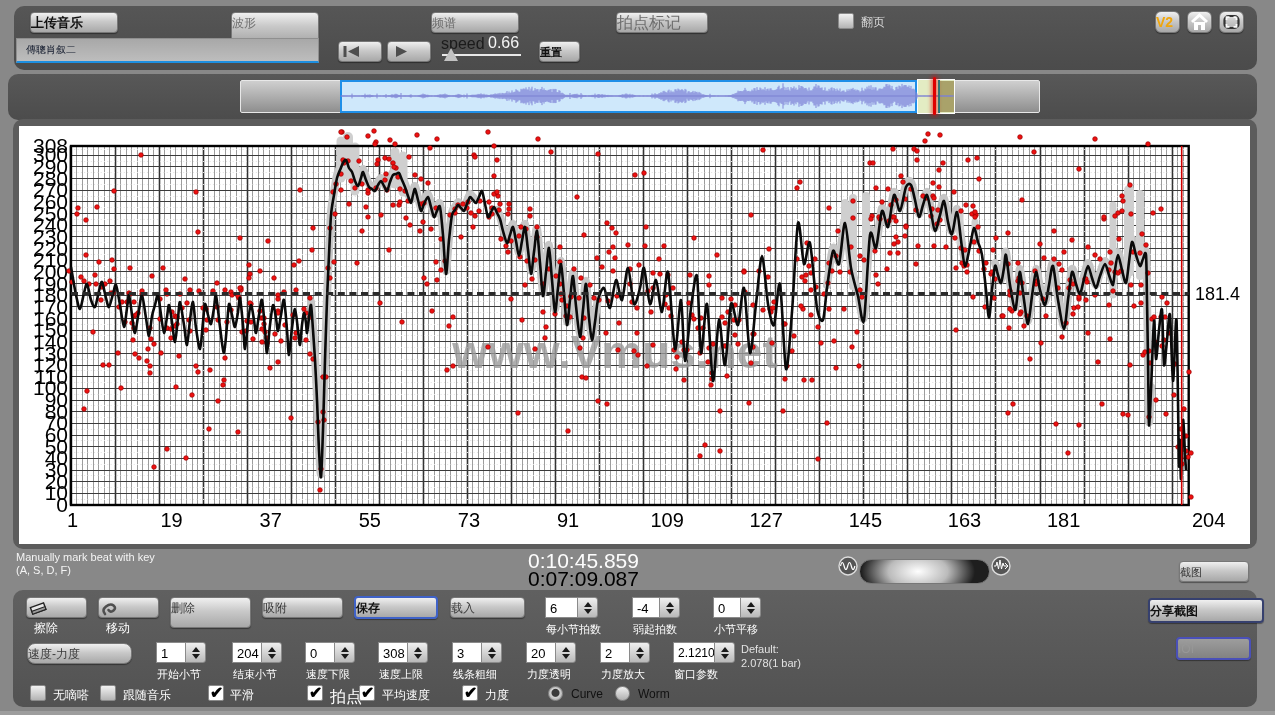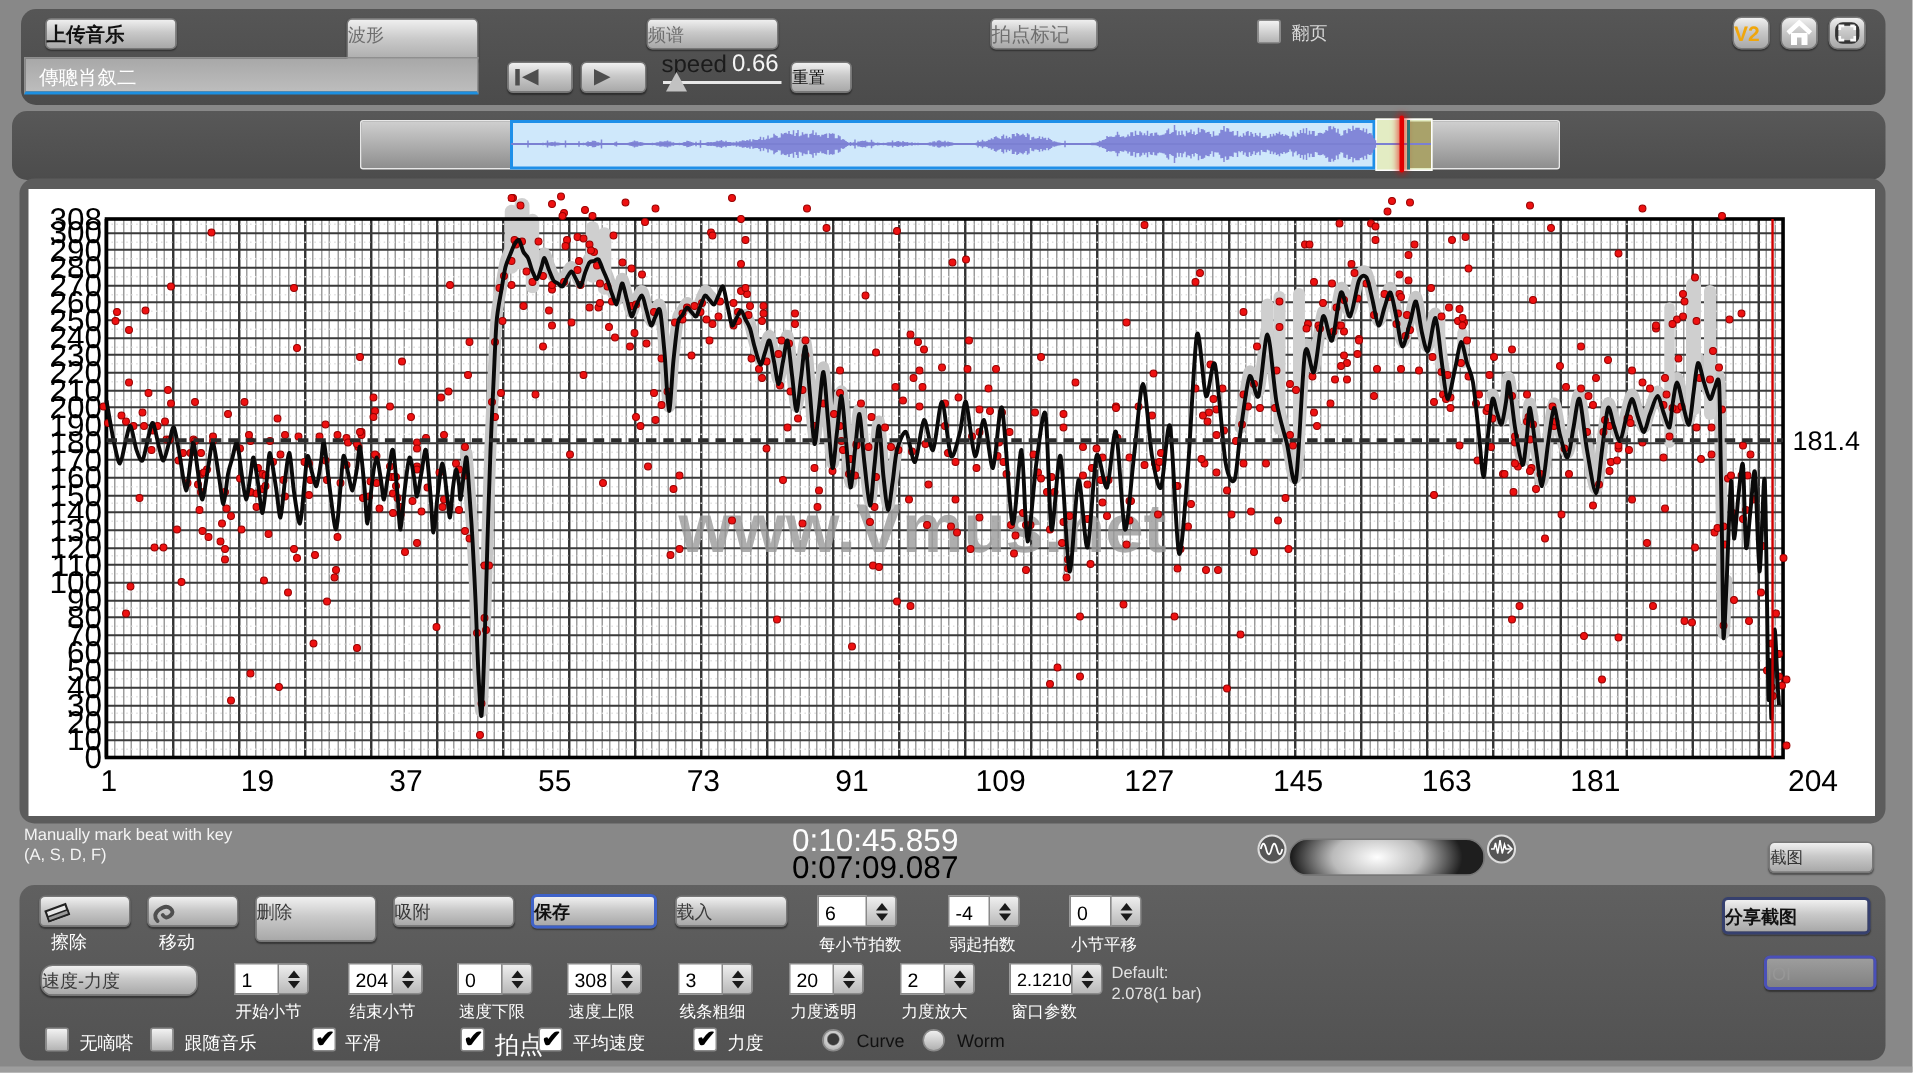--- a/index.html
+++ b/index.html
@@ -19,52 +19,52 @@
 .chk.on:before{content:"\2714";position:absolute;left:1px;top:-3px;font-size:16px;font-weight:bold;color:#000}
 .rad{position:absolute;width:15px;height:15px;border-radius:50%;background:linear-gradient(#f0f0f0,#b0b0b0);border:1px solid #8a8a8a}
 .rad.on{background:radial-gradient(circle at 50% 45%, #3a3a3a 0 3.5px, #d0d0d0 4.5px, #9a9a9a)}
 </style></head>
 <body>
 
 <div class="panel" style="left:14px;width:1243px;top:6px;height:64px"></div>
 <div class="btn" style="left:30px;top:12px;width:88px;height:21px;font-size:13px;font-weight:bold;line-height:20px">上传音乐</div>
 <div class="btn dis" style="left:231px;top:12px;width:88px;height:31px;font-size:12px;line-height:20px">波形</div>
 <div class="btn dis" style="left:431px;top:12px;width:88px;height:21px;font-size:12px;line-height:20px">频谱</div>
-<div class="btn dis" style="left:660px;top:12px;width:72px;height:21px;font-size:13px;line-height:20px">拍点标记</div>
+<div class="btn dis" style="left:616px;top:12px;width:92px;height:21px;font-size:16px;line-height:20px">拍点标记</div>
 <div class="chk" style="left:838px;top:13px"></div>
 <div class="abs" style="left:861px;top:14px;font-size:12px;color:#d8d8d8">翻页</div>
 
 <div class="btn" style="left:1155px;top:11px;width:25px;height:22px;border-radius:6px;color:#f0a60c;font-weight:bold;font-size:14px;line-height:21px">V2</div>
 <div class="btn" style="left:1187px;top:11px;width:25px;height:22px;border-radius:6px">
 <svg width="23" height="20" viewBox="0 0 23 20">
       <path d="M4 10 L11.5 3 L19 10" fill="none" stroke="#fff" stroke-width="3"></path>
       <path d="M6 10 h11 v8 h-4 v-5 h-3 v5 h-4 z" fill="#fff"></path>
     </svg></div>
 <div class="btn" style="left:1219px;top:11px;width:25px;height:22px;border-radius:6px">
 <svg width="23" height="20" viewBox="0 0 23 20">
       <rect x="4.5" y="4" width="14" height="12" rx="4" fill="none" stroke="#333" stroke-width="2.2"></rect>
       <path d="M6.5 8 L6.5 5.2 L9.5 5.2 M6.5 12 L6.5 14.8 L9.5 14.8 M16.5 5.2 L16.5 8 M13.5 5.2 L16.5 5.2 M16.5 12 L16.5 14.8 L13.5 14.8" stroke="#fafafa" stroke-width="1.8" fill="none"></path>
     </svg></div>
 
 <div class="abs" style="left:16px;top:38px;width:303px;height:25px;background:linear-gradient(#a8a8a8,#bdbdbd);border:1px solid #8f8f8f;border-bottom:2px solid #1d8fe0"></div>
-<div class="abs" style="left:26px;top:43px;font-size:13px;color:#ffffff">傳聰肖叙二</div>
+<div class="abs" style="left:26px;top:43px;font-size:10px;color:#0f172a">傳聰肖叙二</div>
 <div class="btn" style="left:338px;top:41px;width:44px;height:21px">
 <svg width="26" height="15" viewBox="0 0 26 15" style="margin-top:2px">
       <path d="M6 2 v11" stroke="#4e4e4e" stroke-width="3"></path>
       <path d="M20 2 L9 7.5 L20 13 Z" fill="#4e4e4e"></path>
     </svg></div>
 <div class="btn" style="left:387px;top:41px;width:44px;height:21px">
 <svg width="26" height="15" viewBox="0 0 26 15" style="margin-top:2px">
       <path d="M8 2 L19 7.5 L8 13 Z" fill="#4e4e4e"></path>
     </svg></div>
 <div class="abs" style="left:441px;top:35px;font-size:16px;color:#1b1b1b">speed</div>
 <div class="abs" style="left:488px;top:34px;font-size:16px;color:#f5f5f5">0.66</div>
 <div class="abs" style="left:442px;top:54px;width:79px;height:2px;background:#e8e8e8"></div>
 <div class="abs" style="left:444px;top:48px;width:0;height:0;border-left:7px solid transparent;border-right:7px solid transparent;border-bottom:13px solid #c2c2c2"></div>
-<div class="btn" style="left:527px;top:41px;width:41px;height:21px;font-size:11px;font-weight:normal;line-height:20px">重置</div>
+<div class="btn" style="left:539px;top:41px;width:41px;height:21px;font-size:11px;font-weight:bold;line-height:20px">重置</div>
 
 <div class="panel" style="left:8px;width:1249px;top:74px;height:46px;background:linear-gradient(#585858,#4c4c4c)"></div>
 <div class="abs" style="left:240px;top:80px;width:800px;height:33px;background:linear-gradient(#cfcfcf,#8e8e8e);border:1px solid #e8e8e8;border-radius:2px"></div>
 <div class="abs" style="left:340px;top:80px;width:577px;height:33px;background:#cfe8fb;border:2px solid #1f8fe8"></div>
 <div class="abs" style="left:917px;top:79px;width:38px;height:35px;background:#e3ecc3;border:1.5px solid #fdfdfd"></div>
 <div class="abs" style="left:938px;top:81px;width:16px;height:31px;background:#a9a26a"></div>
 <svg class="abs" style="left:0;top:76px" width="1275" height="41" viewBox="0 0 1275 41">
     <g transform="translate(0,-76)">
       <path d="M341.0 95.6 V96.4M342.0 95.5 V96.5M343.0 95.3 V96.7M344.0 95.4 V96.6M345.0 95.4 V96.6M346.0 95.5 V96.5M347.0 95.4 V96.6M348.0 95.6 V96.4M349.0 95.5 V96.5M350.0 95.5 V96.5M351.0 95.5 V96.5M352.0 93.6 V98.4M353.0 95.5 V96.5M354.0 95.5 V96.5M355.0 95.4 V96.6M356.0 95.5 V96.5M357.0 95.5 V96.5M358.0 95.5 V96.5M359.0 95.4 V96.6M360.0 95.5 V96.5M361.0 95.6 V96.4M362.0 95.2 V96.8M363.0 95.4 V96.6M364.0 95.1 V96.9M365.0 93.7 V98.3M366.0 95.0 V97.0M367.0 94.8 V97.2M368.0 94.7 V97.3M369.0 94.8 V97.2M370.0 94.4 V97.6M371.0 95.0 V97.0M372.0 95.0 V97.0M373.0 95.2 V96.8M374.0 95.5 V96.5M375.0 95.5 V96.5M376.0 95.4 V96.6M377.0 93.6 V98.4M378.0 95.5 V96.5M379.0 95.6 V96.4M380.0 95.4 V96.6M381.0 95.5 V96.5M382.0 95.6 V96.4M383.0 95.4 V96.6M384.0 95.3 V96.7M385.0 95.4 V96.6M386.0 94.1 V97.9M387.0 95.4 V96.6M388.0 95.4 V96.6M389.0 95.1 V96.9M390.0 95.4 V96.6M391.0 94.8 V97.2M392.0 94.2 V97.8M393.0 94.7 V97.3M394.0 94.6 V97.4M395.0 93.9 V98.1M396.0 93.8 V98.2M397.0 94.0 V98.0M398.0 94.8 V97.2M399.0 94.9 V97.1M400.0 95.2 V96.8M401.0 93.0 V99.0M402.0 95.5 V96.5M403.0 95.4 V96.6M404.0 95.3 V96.7M405.0 95.3 V96.7M406.0 95.3 V96.7M407.0 95.5 V96.5M408.0 95.3 V96.7M409.0 95.3 V96.7M410.0 94.8 V97.2M411.0 94.3 V97.7M412.0 95.4 V96.6M413.0 95.5 V96.5M414.0 95.6 V96.4M415.0 95.4 V96.6M416.0 95.5 V96.5M417.0 95.5 V96.5M418.0 95.3 V96.7M419.0 95.1 V96.9M420.0 94.9 V97.1M421.0 94.7 V97.3M422.0 94.3 V97.7M423.0 93.6 V98.4M424.0 94.2 V97.8M425.0 94.1 V97.9M426.0 94.9 V97.1M427.0 94.7 V97.3M428.0 94.8 V97.2M429.0 95.1 V96.9M430.0 95.5 V96.5M431.0 95.3 V96.7M432.0 95.3 V96.7M433.0 95.6 V96.4M434.0 95.5 V96.5M435.0 95.2 V96.8M436.0 95.4 V96.6M437.0 95.1 V96.9M438.0 94.8 V97.2M439.0 94.8 V97.2M440.0 94.2 V97.8M441.0 94.4 V97.6M442.0 94.5 V97.5M443.0 94.2 V97.8M444.0 94.1 V97.9M445.0 93.6 V98.4M446.0 94.3 V97.7M447.0 94.4 V97.6M448.0 95.0 V97.0M449.0 94.9 V97.1M450.0 95.4 V96.6M451.0 95.3 V96.7M452.0 95.5 V96.5M453.0 95.1 V96.9M454.0 95.4 V96.6M455.0 95.1 V96.9M456.0 94.7 V97.3M457.0 94.7 V97.3M458.0 93.9 V98.1M459.0 94.0 V98.0M460.0 94.4 V97.6M461.0 94.7 V97.3M462.0 95.0 V97.0M463.0 95.4 V96.6M464.0 94.5 V97.5M465.0 95.3 V96.7M466.0 95.2 V96.8M467.0 93.5 V98.5M468.0 95.5 V96.5M469.0 95.4 V96.6M470.0 95.4 V96.6M471.0 95.0 V97.0M472.0 94.7 V97.3M473.0 94.8 V97.2M474.0 94.7 V97.3M475.0 94.8 V97.2M476.0 94.6 V97.4M477.0 94.5 V97.5M478.0 93.9 V98.1M479.0 94.1 V97.9M480.0 93.9 V98.1M481.0 93.4 V98.6M482.0 94.1 V97.9M483.0 94.5 V97.5M484.0 93.8 V98.2M485.0 94.7 V97.3M486.0 94.6 V97.4M487.0 94.6 V97.4M488.0 95.0 V97.0M489.0 94.9 V97.1M490.0 95.0 V97.0M491.0 94.2 V97.8M492.0 94.8 V97.2M493.0 94.2 V97.8M494.0 94.1 V97.9M495.0 93.5 V98.5M496.0 93.7 V98.3M497.0 94.0 V98.0M498.0 93.3 V98.7M499.0 93.7 V98.3M500.0 92.9 V99.1M501.0 94.3 V97.7M502.0 92.9 V99.1M503.0 93.2 V98.8M504.0 93.4 V98.6M505.0 93.3 V98.7M506.0 92.7 V99.3M507.0 91.1 V100.9M508.0 93.4 V98.6M509.0 91.5 V100.5M510.0 93.1 V98.9M511.0 92.5 V99.5M512.0 90.4 V101.6M513.0 92.5 V99.5M514.0 91.9 V100.1M515.0 91.7 V100.3M516.0 89.2 V102.8M517.0 90.2 V101.8M518.0 90.7 V101.3M519.0 91.9 V100.1M520.0 91.6 V100.4M521.0 88.8 V103.2M522.0 89.5 V102.5M523.0 88.7 V103.3M524.0 88.5 V103.5M525.0 89.2 V102.8M526.0 87.4 V104.6M527.0 89.4 V102.6M528.0 89.6 V102.4M529.0 86.9 V105.1M530.0 90.7 V101.3M531.0 88.6 V103.4M532.0 86.7 V105.3M533.0 90.9 V101.1M534.0 90.4 V101.6M535.0 88.1 V103.9M536.0 89.6 V102.4M537.0 89.1 V102.9M538.0 89.2 V102.8M539.0 91.6 V100.4M540.0 89.4 V102.6M541.0 89.0 V103.0M542.0 86.9 V105.1M543.0 90.0 V102.0M544.0 88.4 V103.6M545.0 90.1 V101.9M546.0 90.0 V102.0M547.0 91.0 V101.0M548.0 89.9 V102.1M549.0 89.8 V102.2M550.0 89.4 V102.6M551.0 89.0 V103.0M552.0 92.0 V100.0M553.0 88.9 V103.1M554.0 89.3 V102.7M555.0 88.9 V103.1M556.0 89.1 V102.9M557.0 92.1 V99.9M558.0 92.2 V99.8M559.0 90.2 V101.8M560.0 90.8 V101.2M561.0 93.2 V98.8M562.0 92.7 V99.3M563.0 93.2 V98.8M564.0 94.0 V98.0M565.0 94.7 V97.3M566.0 95.1 V96.9M567.0 94.7 V97.3M568.0 95.1 V96.9M569.0 94.8 V97.2M570.0 93.0 V99.0M571.0 95.1 V96.9M572.0 94.4 V97.6M573.0 94.4 V97.6M574.0 94.0 V98.0M575.0 93.9 V98.1M576.0 94.0 V98.0M577.0 93.7 V98.3M578.0 94.5 V97.5M579.0 94.8 V97.2M580.0 94.8 V97.2M581.0 93.1 V98.9M582.0 94.5 V97.5M583.0 95.0 V97.0M584.0 95.3 V96.7M585.0 95.0 V97.0M586.0 95.2 V96.8M587.0 95.5 V96.5M588.0 95.4 V96.6M589.0 95.1 V96.9M590.0 95.4 V96.6M591.0 95.1 V96.9M592.0 94.9 V97.1M593.0 94.9 V97.1M594.0 94.9 V97.1M595.0 93.6 V98.4M596.0 94.9 V97.1M597.0 94.7 V97.3M598.0 94.1 V97.9M599.0 94.0 V98.0M600.0 94.5 V97.5M601.0 94.8 V97.2M602.0 94.0 V98.0M603.0 94.6 V97.4M604.0 94.8 V97.2M605.0 94.6 V97.4M606.0 95.2 V96.8M607.0 95.1 V96.9M608.0 94.9 V97.1M609.0 95.3 V96.7M610.0 95.2 V96.8M611.0 95.3 V96.7M612.0 95.2 V96.8M613.0 95.4 V96.6M614.0 95.4 V96.6M615.0 95.5 V96.5M616.0 95.3 V96.7M617.0 95.5 V96.5M618.0 95.3 V96.7M619.0 95.2 V96.8M620.0 94.9 V97.1M621.0 95.0 V97.0M622.0 94.4 V97.6M623.0 94.2 V97.8M624.0 94.8 V97.2M625.0 93.9 V98.1M626.0 93.5 V98.5M627.0 93.8 V98.2M628.0 94.5 V97.5M629.0 94.5 V97.5M630.0 93.8 V98.2M631.0 94.9 V97.1M632.0 94.3 V97.7M633.0 94.6 V97.4M634.0 94.9 V97.1M635.0 95.0 V97.0M636.0 95.5 V96.5M637.0 95.4 V96.6M638.0 95.5 V96.5M639.0 95.3 V96.7M640.0 95.4 V96.6M641.0 95.5 V96.5M642.0 95.6 V96.4M643.0 95.3 V96.7M644.0 95.3 V96.7M645.0 95.6 V96.4M646.0 95.4 V96.6M647.0 95.4 V96.6M648.0 95.3 V96.7M649.0 95.5 V96.5M650.0 95.4 V96.6M651.0 95.0 V97.0M652.0 93.6 V98.4M653.0 94.7 V97.3M654.0 94.3 V97.7M655.0 93.2 V98.8M656.0 94.1 V97.9M657.0 94.4 V97.6M658.0 94.0 V98.0M659.0 93.2 V98.8M660.0 93.2 V98.8M661.0 92.1 V99.9M662.0 92.9 V99.1M663.0 91.3 V100.7M664.0 90.8 V101.2M665.0 91.6 V100.4M666.0 92.2 V99.8M667.0 92.6 V99.4M668.0 90.6 V101.4M669.0 89.6 V102.4M670.0 92.4 V99.6M671.0 90.5 V101.5M672.0 92.2 V99.8M673.0 91.4 V100.6M674.0 92.3 V99.7M675.0 89.3 V102.7M676.0 89.3 V102.7M677.0 90.8 V101.2M678.0 88.6 V103.4M679.0 89.3 V102.7M680.0 90.4 V101.6M681.0 89.8 V102.2M682.0 89.1 V102.9M683.0 90.1 V101.9M684.0 91.3 V100.7M685.0 88.9 V103.1M686.0 89.6 V102.4M687.0 93.3 V98.7M688.0 91.5 V100.5M689.0 91.1 V100.9M690.0 92.4 V99.6M691.0 92.4 V99.6M692.0 92.0 V100.0M693.0 90.9 V101.1M694.0 92.7 V99.3M695.0 91.2 V100.8M696.0 92.1 V99.9M697.0 91.8 V100.2M698.0 93.3 V98.7M699.0 91.9 V100.1M700.0 92.7 V99.3M701.0 93.4 V98.6M702.0 94.4 V97.6M703.0 94.2 V97.8M704.0 94.5 V97.5M705.0 94.9 V97.1M706.0 95.0 V97.0M707.0 95.2 V96.8M708.0 95.4 V96.6M709.0 95.4 V96.6M710.0 93.8 V98.2M711.0 95.3 V96.7M712.0 95.4 V96.6M713.0 95.3 V96.7M714.0 95.4 V96.6M715.0 95.3 V96.7M716.0 95.6 V96.4M717.0 95.6 V96.4M718.0 95.3 V96.7M719.0 95.5 V96.5M720.0 95.5 V96.5M721.0 95.5 V96.5M722.0 95.5 V96.5M723.0 95.5 V96.5M724.0 95.5 V96.5M725.0 95.4 V96.6M726.0 95.3 V96.7M727.0 95.5 V96.5M728.0 95.2 V96.8M729.0 95.1 V96.9M730.0 95.2 V96.8M731.0 95.0 V97.0M732.0 94.6 V97.4M733.0 93.9 V98.1M734.0 94.2 V97.8M735.0 93.3 V98.7M736.0 93.1 V98.9M737.0 92.6 V99.4M738.0 90.7 V101.3M739.0 91.4 V100.6M740.0 91.0 V101.0M741.0 91.0 V101.0M742.0 91.3 V100.7M743.0 91.1 V100.9M744.0 90.1 V101.9M745.0 87.9 V104.1M746.0 89.8 V102.2M747.0 91.3 V100.7M748.0 91.0 V101.0M749.0 90.9 V101.1M750.0 91.6 V100.4M751.0 91.2 V100.8M752.0 89.6 V102.4M753.0 90.8 V101.2M754.0 88.2 V103.8M755.0 88.2 V103.8M756.0 90.7 V101.3M757.0 87.1 V104.9M758.0 89.8 V102.2M759.0 90.0 V102.0M760.0 87.5 V104.5M761.0 88.4 V103.6M762.0 90.1 V101.9M763.0 88.9 V103.1M764.0 90.1 V101.9M765.0 87.2 V104.8M766.0 90.6 V101.4M767.0 89.0 V103.0M768.0 88.6 V103.4M769.0 90.5 V101.5M770.0 88.5 V103.5M771.0 88.3 V103.7M772.0 89.9 V102.1M773.0 90.3 V101.7M774.0 90.2 V101.8M775.0 89.9 V102.1M776.0 89.7 V102.3M777.0 88.9 V103.1M778.0 86.9 V105.1M779.0 85.7 V106.3M780.0 89.4 V102.6M781.0 88.5 V103.5M782.0 88.0 V104.0M783.0 83.3 V108.7M784.0 86.8 V105.2M785.0 90.1 V101.9M786.0 87.5 V104.5M787.0 90.0 V102.0M788.0 87.1 V104.9M789.0 89.6 V102.4M790.0 90.9 V101.1M791.0 87.1 V104.9M792.0 88.5 V103.5M793.0 88.1 V103.9M794.0 86.4 V105.6M795.0 89.3 V102.7M796.0 87.7 V104.3M797.0 90.0 V102.0M798.0 89.4 V102.6M799.0 85.2 V106.8M800.0 88.1 V103.9M801.0 86.0 V106.0M802.0 86.2 V105.8M803.0 86.9 V105.1M804.0 88.5 V103.5M805.0 88.0 V104.0M806.0 87.9 V104.1M807.0 89.4 V102.6M808.0 91.1 V100.9M809.0 87.5 V104.5M810.0 90.5 V101.5M811.0 90.4 V101.6M812.0 90.4 V101.6M813.0 88.8 V103.2M814.0 86.5 V105.5M815.0 86.6 V105.4M816.0 84.0 V108.0M817.0 87.6 V104.4M818.0 85.4 V106.6M819.0 85.7 V106.3M820.0 87.8 V104.2M821.0 87.9 V104.1M822.0 87.4 V104.6M823.0 90.3 V101.7M824.0 90.2 V101.8M825.0 87.4 V104.6M826.0 91.1 V100.9M827.0 90.5 V101.5M828.0 91.3 V100.7M829.0 88.9 V103.1M830.0 90.4 V101.6M831.0 87.8 V104.2M832.0 87.4 V104.6M833.0 90.5 V101.5M834.0 88.0 V104.0M835.0 89.1 V102.9M836.0 91.1 V100.9M837.0 88.6 V103.4M838.0 90.2 V101.8M839.0 90.9 V101.1M840.0 88.5 V103.5M841.0 92.0 V100.0M842.0 90.9 V101.1M843.0 90.6 V101.4M844.0 90.5 V101.5M845.0 92.2 V99.8M846.0 91.7 V100.3M847.0 89.4 V102.6M848.0 91.0 V101.0M849.0 89.2 V102.8M850.0 90.4 V101.6M851.0 88.7 V103.3M852.0 89.1 V102.9M853.0 87.9 V104.1M854.0 89.9 V102.1M855.0 89.3 V102.7M856.0 90.7 V101.3M857.0 89.6 V102.4M858.0 90.1 V101.9M859.0 90.6 V101.4M860.0 92.3 V99.7M861.0 91.0 V101.0M862.0 87.7 V104.3M863.0 90.4 V101.6M864.0 91.2 V100.8M865.0 88.5 V103.5M866.0 89.4 V102.6M867.0 86.7 V105.3M868.0 88.6 V103.4M869.0 85.7 V106.3M870.0 88.9 V103.1M871.0 85.3 V106.7M872.0 89.8 V102.2M873.0 87.2 V104.8M874.0 89.5 V102.5M875.0 87.3 V104.7M876.0 87.4 V104.6M877.0 90.7 V101.3M878.0 90.4 V101.6M879.0 88.7 V103.3M880.0 88.5 V103.5M881.0 88.7 V103.3M882.0 89.1 V102.9M883.0 88.4 V103.6M884.0 86.7 V105.3M885.0 87.1 V104.9M886.0 84.2 V107.8M887.0 84.0 V108.0M888.0 86.1 V105.9M889.0 84.4 V107.6M890.0 85.4 V106.6M891.0 88.4 V103.6M892.0 85.9 V106.1M893.0 89.1 V102.9M894.0 90.5 V101.5M895.0 90.2 V101.8M896.0 87.0 V105.0M897.0 86.7 V105.3M898.0 88.9 V103.1M899.0 85.6 V106.4M900.0 86.0 V106.0M901.0 87.4 V104.6M902.0 83.9 V108.1M903.0 86.5 V105.5M904.0 85.2 V106.8M905.0 85.1 V106.9M906.0 85.1 V106.9M907.0 86.6 V105.4M908.0 87.0 V105.0M909.0 85.5 V106.5M910.0 88.1 V103.9M911.0 85.9 V106.1M912.0 89.1 V102.9M913.0 88.6 V103.4M914.0 88.9 V103.1M915.0 90.1 V101.9M916.0 92.1 V99.9M917.0 93.5 V98.5M918.0 95.6 V96.4M919.0 95.5 V96.5M920.0 95.5 V96.5M921.0 95.6 V96.4M922.0 95.6 V96.4M923.0 95.6 V96.4M924.0 95.5 V96.5M925.0 95.5 V96.5M926.0 95.6 V96.4M927.0 95.6 V96.4M928.0 95.6 V96.4M929.0 95.5 V96.5M930.0 95.4 V96.6M931.0 95.7 V96.3M932.0 95.5 V96.5M933.0 95.5 V96.5M934.0 95.4 V96.6M935.0 95.6 V96.4M936.0 95.4 V96.6M937.0 95.5 V96.5M938.0 95.4 V96.6M939.0 95.6 V96.4M940.0 95.5 V96.5M941.0 95.6 V96.4M942.0 95.4 V96.6M943.0 95.4 V96.6M944.0 95.7 V96.3M945.0 95.5 V96.5M946.0 95.4 V96.6M947.0 95.6 V96.4M948.0 95.5 V96.5M949.0 95.4 V96.6M950.0 95.4 V96.6M951.0 95.6 V96.4M952.0 95.6 V96.4" stroke="#8287d8" stroke-width="1" fill="none"></path>
       <path d="M341 96 H954" stroke="#7b80d2" stroke-width="1.2"></path>
@@ -907,21 +907,21 @@
 <div class="spinbox" style="left:632px;top:597px;width:52px">
     <div class="in" style="width:28px">-4</div>
     <div class="ar" style="left:27px"></div>
   </div>
 <div class="lbl" style="left:633px;top:622px">弱起拍数</div>
 <div class="spinbox" style="left:713px;top:597px;width:52px">
     <div class="in" style="width:28px">0</div>
     <div class="ar" style="left:27px"></div>
   </div>
 <div class="lbl" style="left:714px;top:622px">小节平移</div>
-<div class="btn" style="left:1148px;top:598px;width:99px;height:25px;font-size:12px;font-weight:bold;line-height:22px;border:2px solid #36406e">分享截图</div>
+<div class="btn" style="left:1148px;top:598px;width:116px;height:25px;font-size:12px;font-weight:bold;line-height:22px;border:2px solid #36406e">分享截图</div>
 
 <div class="btn" style="left:27px;top:643px;width:105px;height:21px;font-size:12px;line-height:20px;color:#3a3a3a;border-radius:8px">速度-力度</div>
 <div class="spinbox" style="left:156px;top:642px;width:50px">
     <div class="in" style="width:30px">1</div>
     <div class="ar" style="left:29px"></div>
   </div>
 <div class="lbl" style="left:157px;top:667px">开始小节</div>
 <div class="spinbox" style="left:232px;top:642px;width:50px">
     <div class="in" style="width:30px">204</div>
     <div class="ar" style="left:29px"></div>

